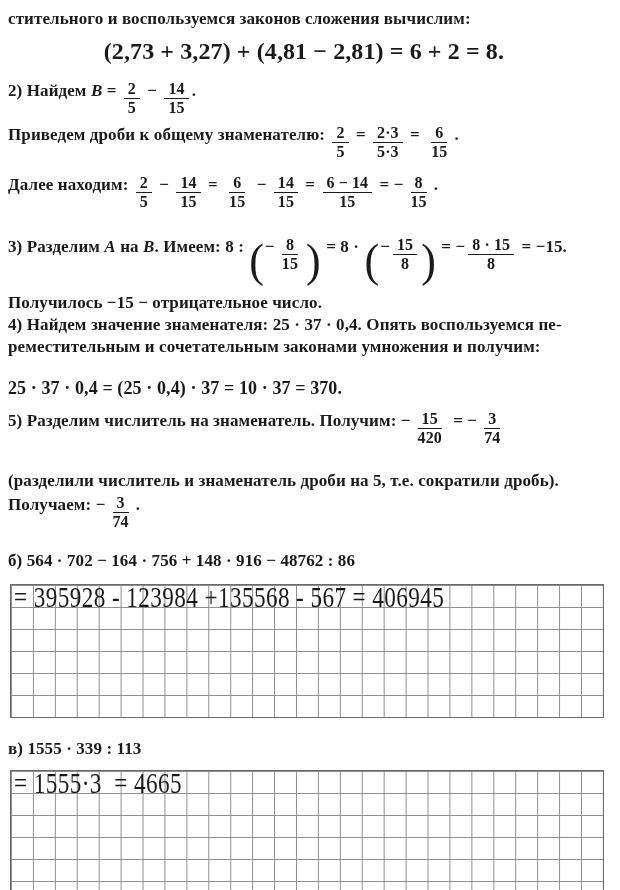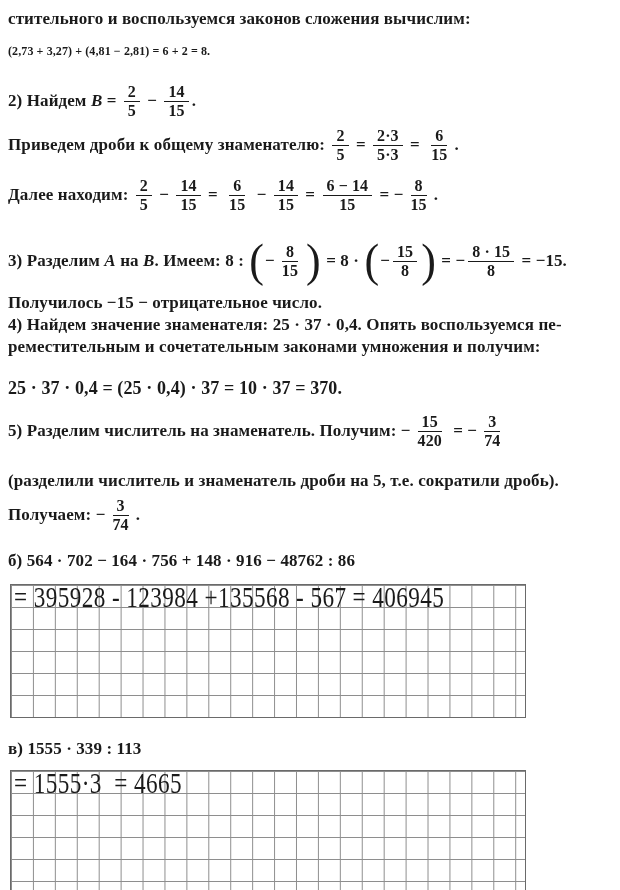--- a/index.html
+++ b/index.html
@@ -6,33 +6,33 @@
   body{
     width:620px;height:890px;
     background:var(--bg,#ffffff);
     color:var(--ink,#1a1a1a);
     font-family:"Liberation Serif", serif;
     font-weight:700;
   }
   #content{display:flow-root;width:620px;height:890px;overflow:hidden}
 
   .line{margin:0;padding-left:8px;font-size:17px;line-height:22px;letter-spacing:.1px}
-  .center{display:block;text-align:left;padding-right:38px;font-size:12px;line-height:26px}
-  .math{display:flex;align-items:center;min-height:42px}
+  .center{display:block;text-align:right;padding-right:116px;font-size:24px;line-height:26px}
+  .math{display:flex;align-items:flex-start;min-height:42px}
   .math > span{white-space:pre}
   .it{font-style:italic}
   .bigp{font-size:44px;font-weight:400;line-height:50px;margin:0 1px;transform:scaleY(1.04)}
   .frac{display:inline-flex;flex-direction:column;align-items:center;margin:0 3px;
         font-size:16px;line-height:18px;text-align:center}
   .frac .num{padding:0 4px;border-bottom:1.5px solid var(--ink,#1a1a1a)}
   .frac .den{padding:0 4px}
 
   .grid{
     position:relative;box-sizing:border-box;
-    margin-left:10px;width:516px;height:134px;
+    margin-left:10px;width:594px;height:134px;
     border:1px solid var(--grid-border,#6a6a6a);
     background-image:
       linear-gradient(to right, var(--grid-line,#8e8e8e) 1px, transparent 1px),
       linear-gradient(to bottom, var(--grid-line,#8e8e8e) 1px, transparent 1px);
     background-size:21.93px 22px;
   }
   .hand{
     position:absolute;left:3px;top:-4px;
     font-size:29px;line-height:32px;font-weight:400;letter-spacing:.5px;
     white-space:pre;transform:scaleX(0.8);transform-origin:0 0;

